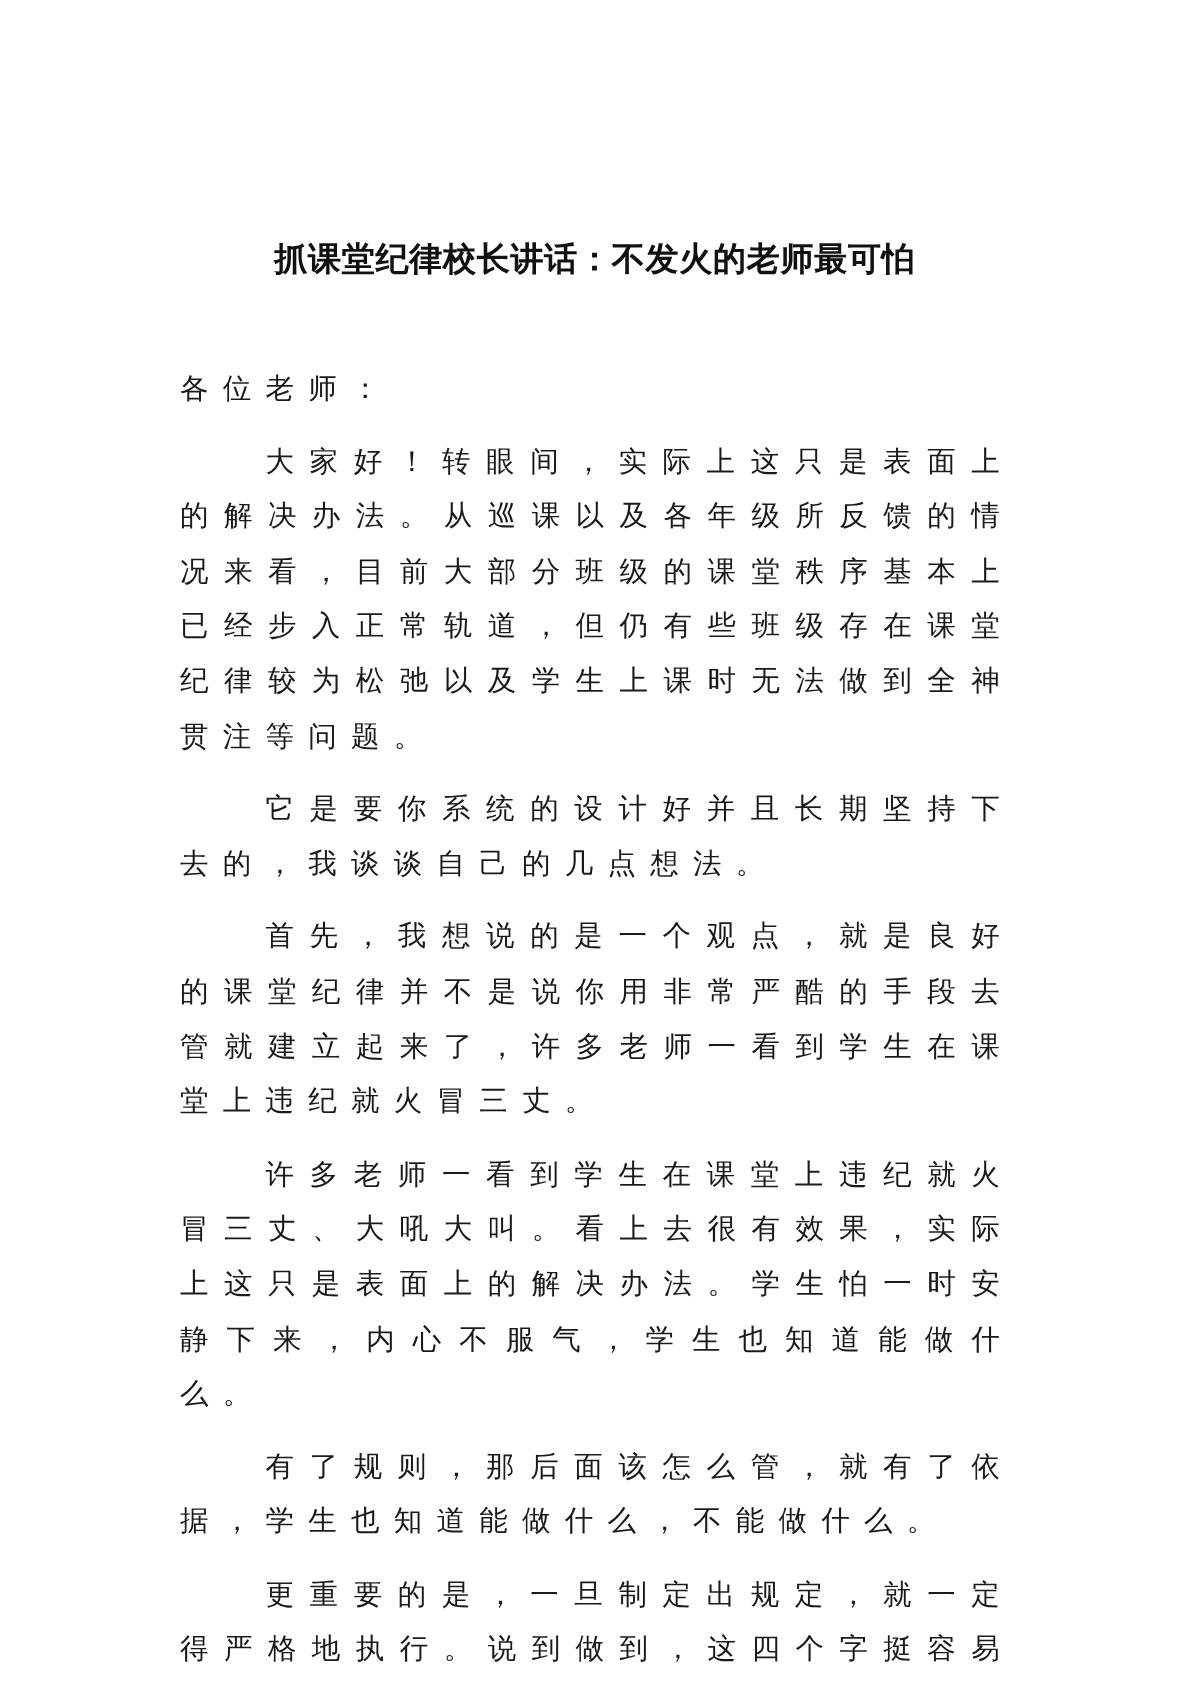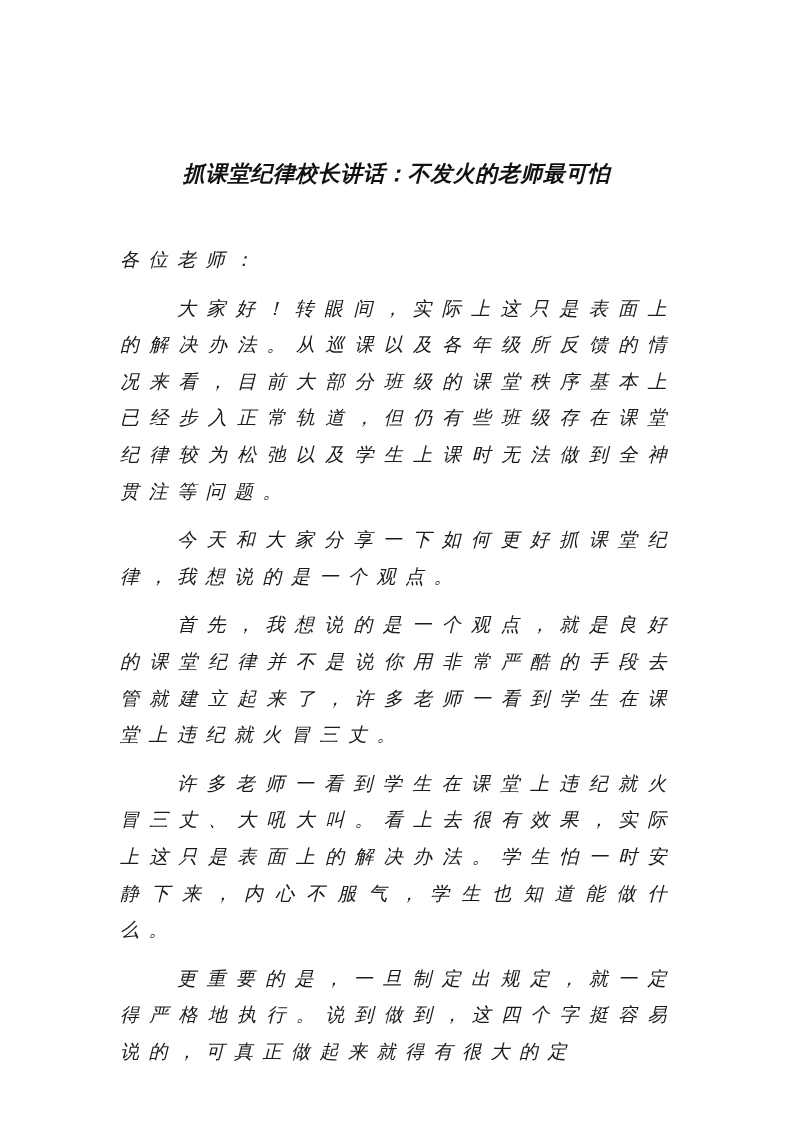--- a/index.html
+++ b/index.html
@@ -1,17 +1,17 @@
 <!DOCTYPE html>
 <html><head>
 <meta charset="utf-8">
 <style>
   html, body { margin: 0; padding: 0; background: #ffffff; }
   body { width: 793px; height: 1122px; position: relative; overflow: hidden; }
-  .page { position: absolute; left: 0; top: 0; width: 793px; height: 900px; background: #fff; font-style: italic; }
+  .page { position: absolute; left: 0; top: 0; width: 793px; height: 900px; background: #fff; }
   .title {
     position: absolute; left: 0; width: 793px; top: 158px;
     text-align: center;
     font-family: "DejaVu Sans", "Liberation Sans", sans-serif;
     font-weight: bold; font-size: 22px; line-height: 32px; color: #111;
     letter-spacing: 0.5px;
   }
   .body {
     position: absolute; left: 108px; top: 229px; width: 580px;
     font-family: "DejaVu Serif", "Liberation Serif", serif;
@@ -23,18 +23,19 @@
   .body p.heading { text-indent: 57px; font-weight: bold; font-family: "DejaVu Sans", "Liberation Sans", sans-serif; letter-spacing: 3px; }
 </style>
 </head>
 <body>
 
 <div class="page">
   <div class="title">抓课堂纪律校长讲话：不发火的老师最可怕</div>
   <div class="body">
     <p>各位老师：</p>
     <p class="indent">大家好！转眼间，实际上这只是表面上的解决办法。从巡课以及各年级所反馈的情况来看，目前大部分班级的课堂秩序基本上已经步入正常轨道，但仍有些班级存在课堂纪律较为松弛以及学生上课时无法做到全神贯注等问题。</p>
-    <p class="indent">今天和大家分享一下如何更好抓课堂纪律，我想说的是一个观点。</p>
+    <p class="indent">它是要你系统的设计好并且长期坚持下去的，我谈谈自己的几点想法。</p>
     <p class="indent">首先，我想说的是一个观点，就是良好的课堂纪律并不是说你用非常严酷的手段去管就建立起来了，许多老师一看到学生在课堂上违纪就火冒三丈。</p>
     <p class="indent">许多老师一看到学生在课堂上违纪就火冒三丈、大吼大叫。看上去很有效果，实际上这只是表面上的解决办法。学生怕一时安静下来，内心不服气，学生也知道能做什么。</p>
+    <p class="indent">有了规则，那后面该怎么管，就有了依据，学生也知道能做什么，不能做什么。</p>
     <p class="indent">更重要的是，一旦制定出规定，就一定得严格地执行。说到做到，这四个字挺容易说的，可真正做起来就得有很大的定</p>
   </div>
 </div>
 
 </body></html>

